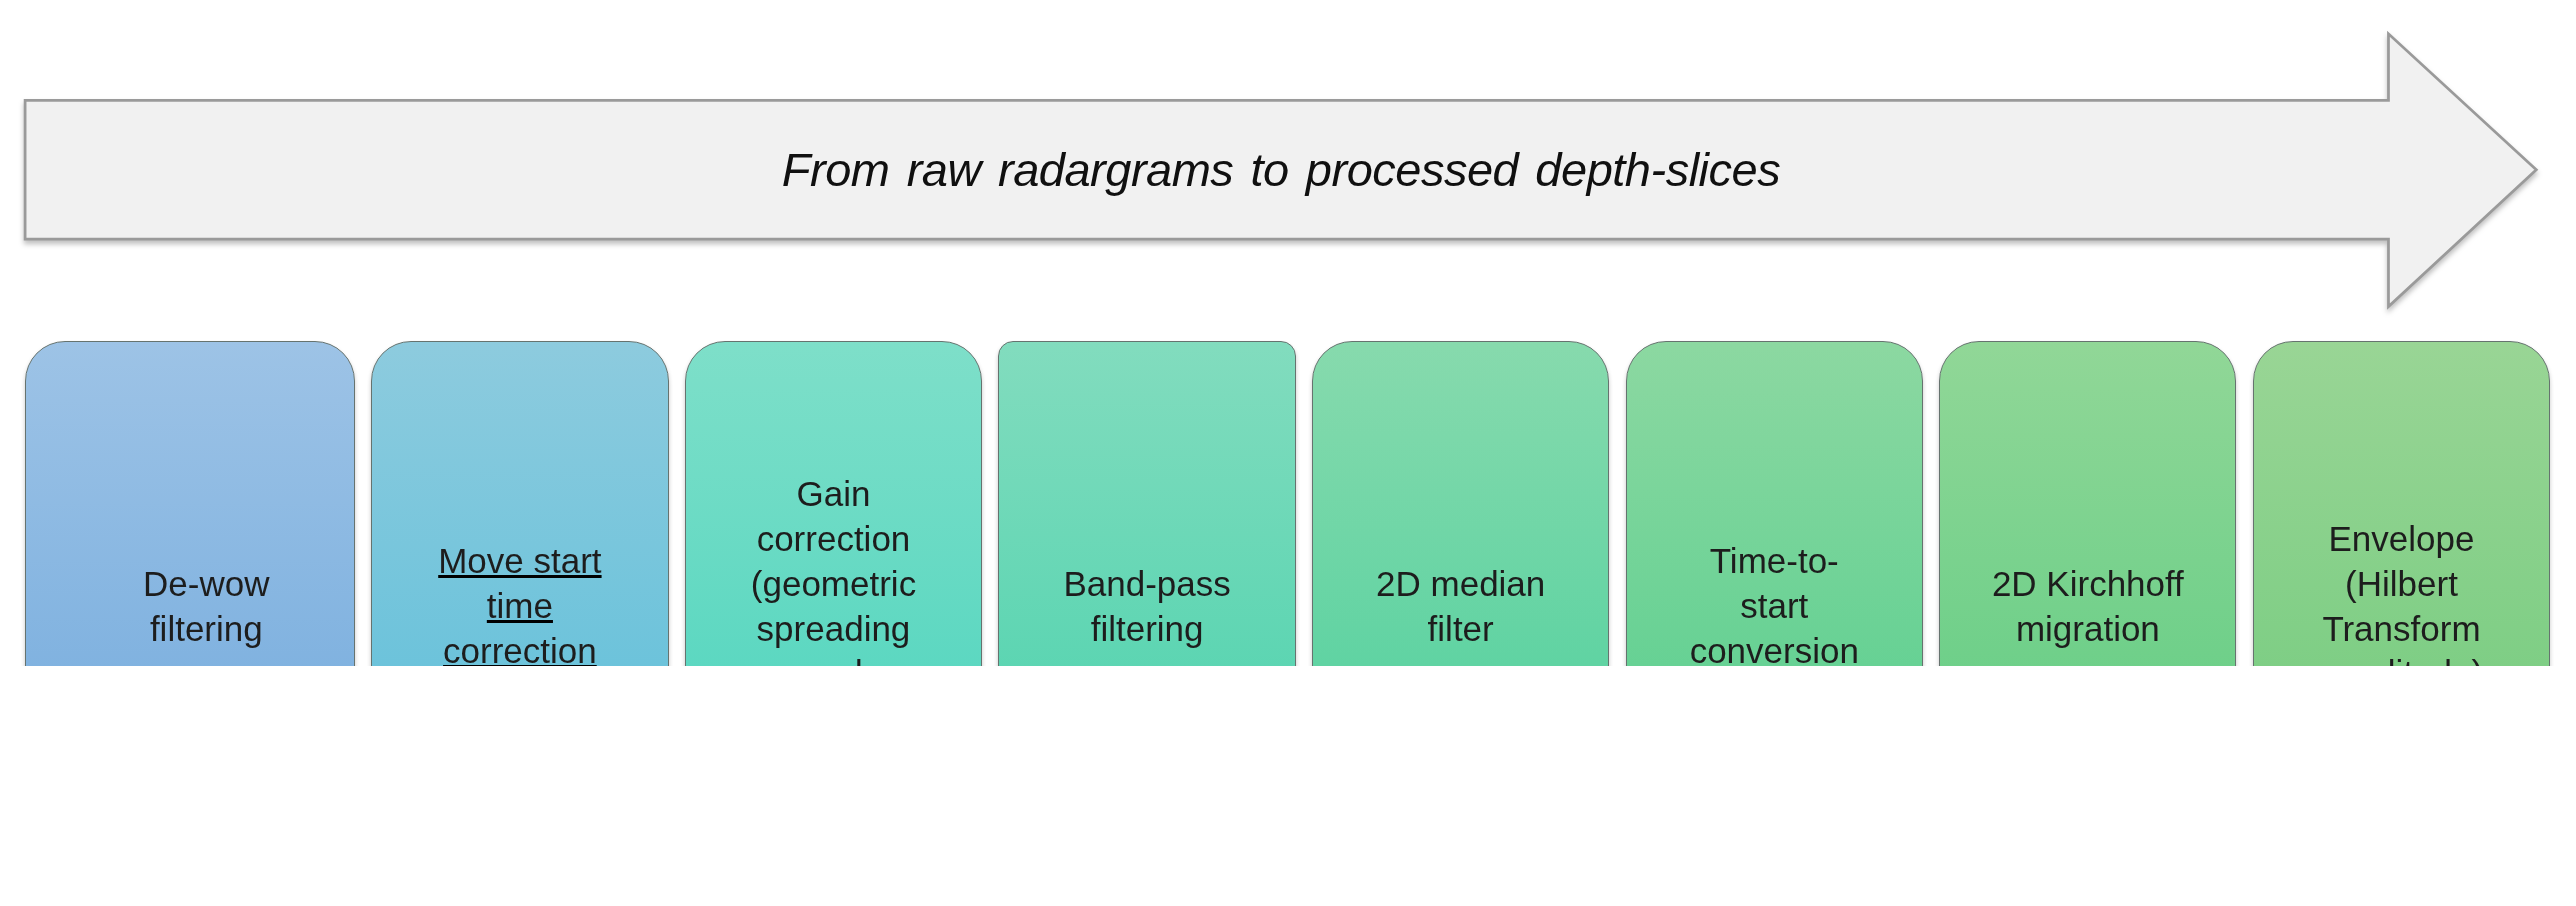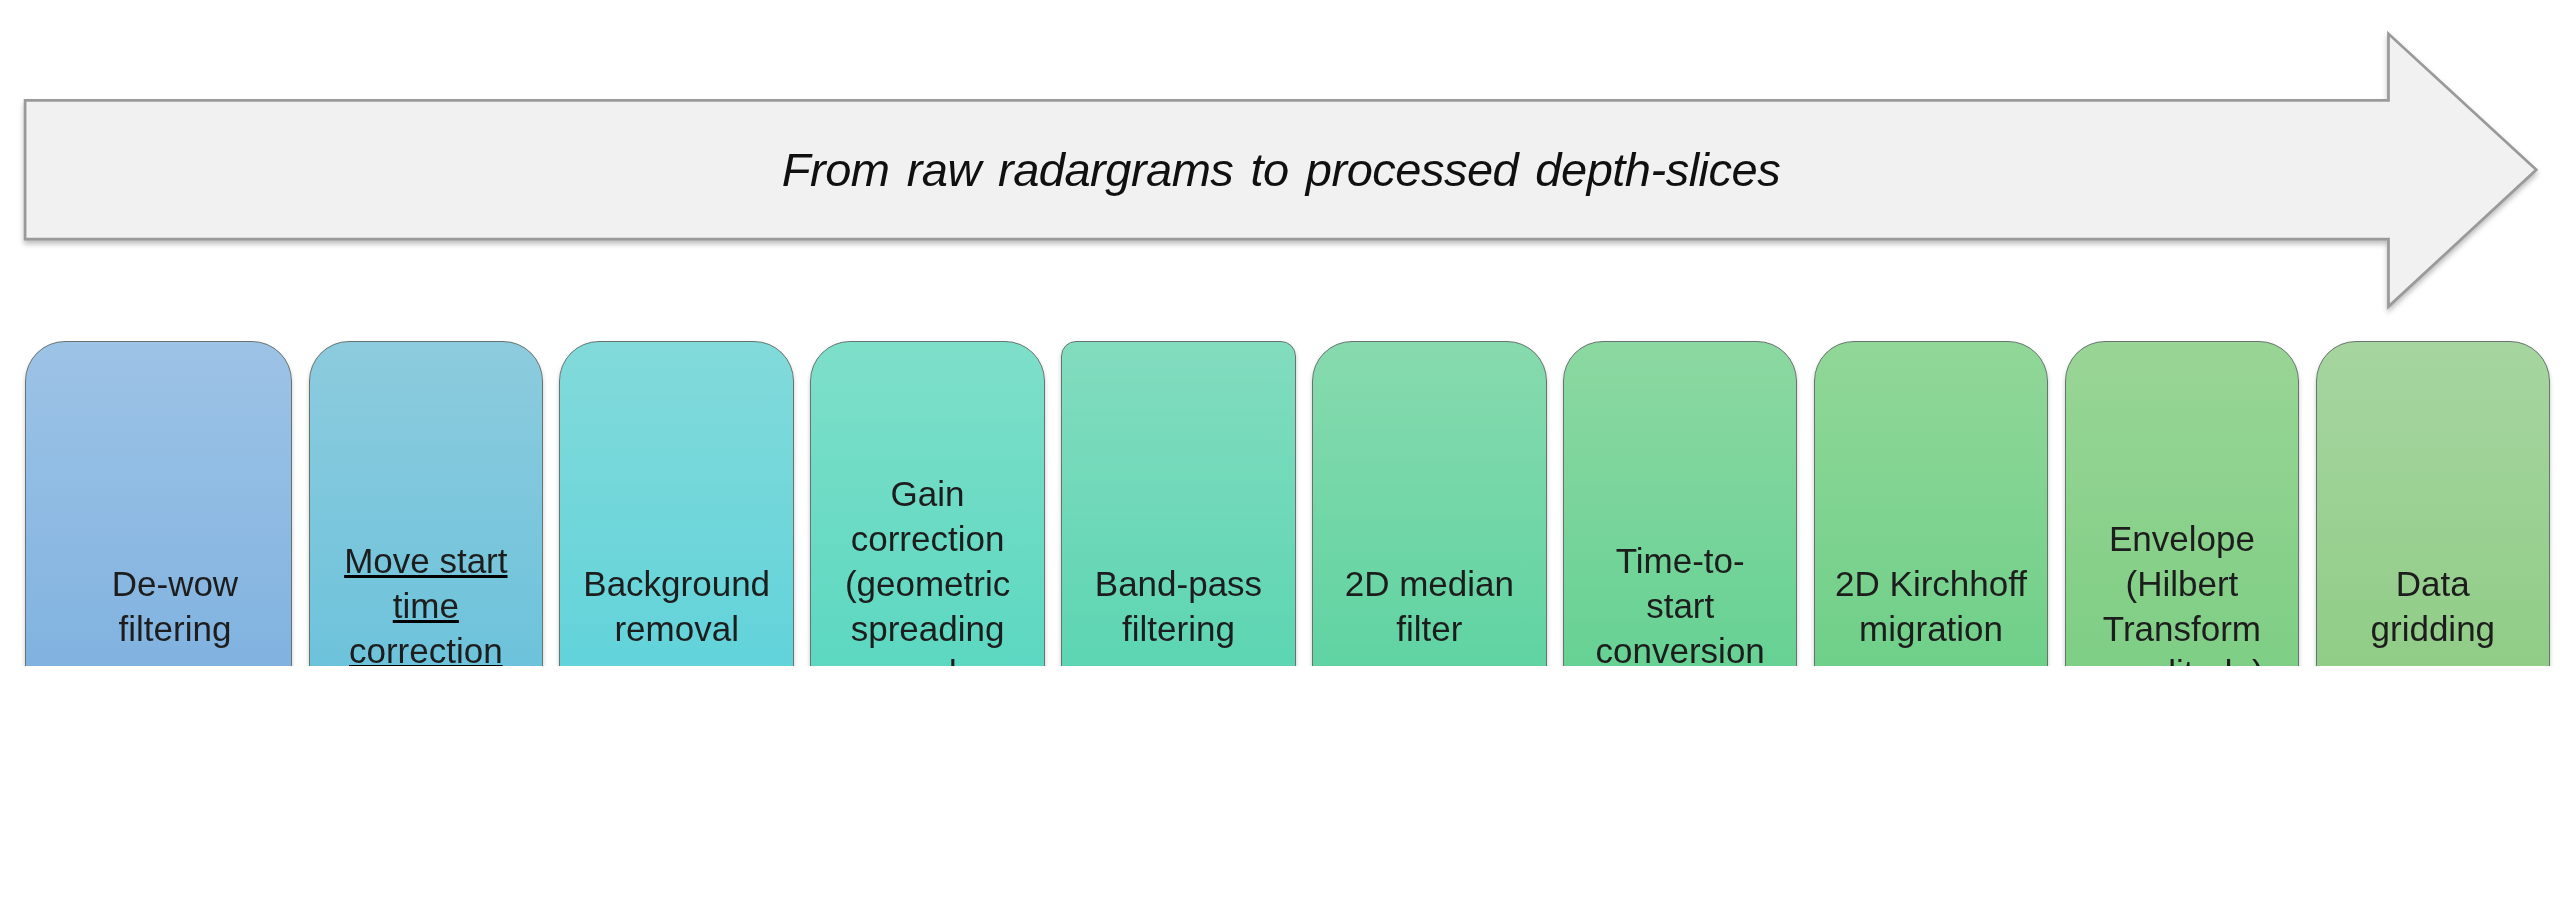--- a/index.html
+++ b/index.html
@@ -87,24 +87,20 @@
 
   <div class="step" style="background: linear-gradient(rgb(157, 195, 230) 0%, rgb(111, 168, 220) 100%); border-color: rgb(102, 115, 111); padding-left: 40px;">
         <div class="step-label">De-wow
 filtering</div>
       </div>
       <div class="step" style="background: linear-gradient(rgb(141, 203, 222) 0%, rgb(88, 190, 217) 100%); border-color: rgb(102, 115, 111); text-decoration: underline;">
         <div class="step-label">Move start
 time
 correction</div>
       </div>
-      <div class="step" style="background: linear-gradient(rgb(130, 218, 218) 0%, rgb(77, 207, 218) 100%); border-color: rgb(102, 115, 111);">
-        <div class="step-label">Background
-removal</div>
-      </div>
       <div class="step" style="background: linear-gradient(rgb(126, 223, 201) 0%, rgb(71, 211, 188) 100%); border-color: rgb(102, 115, 111);">
         <div class="step-label">Gain
 correction
 (geometric
 spreading
 and
 attenuation)</div>
       </div>
       <div class="step" style="background: linear-gradient(rgb(130, 220, 190) 0%, rgb(69, 209, 171) 100%); border-color: rgb(102, 115, 111); border-radius: 15px;">
         <div class="step-label">Band-pass
@@ -122,20 +118,16 @@
       <div class="step" style="background: linear-gradient(rgb(145, 215, 151) 0%, rgb(89, 203, 129) 100%); border-color: rgb(102, 115, 111);">
         <div class="step-label">2D Kirchhoff
 migration</div>
       </div>
       <div class="step" style="background: linear-gradient(rgb(153, 213, 149) 0%, rgb(110, 202, 123) 100%); border-color: rgb(102, 115, 111);">
         <div class="step-label">Envelope
 (Hilbert
 Transform
 amplitude)</div>
       </div>
-      <div class="step" style="background: linear-gradient(rgb(166, 213, 160) 0%, rgb(131, 200, 119) 100%); border-color: rgb(102, 115, 111);">
-        <div class="step-label">Data
-gridding</div>
-      </div>
     </div>
 
 </div>
 
 
 </body></html>

